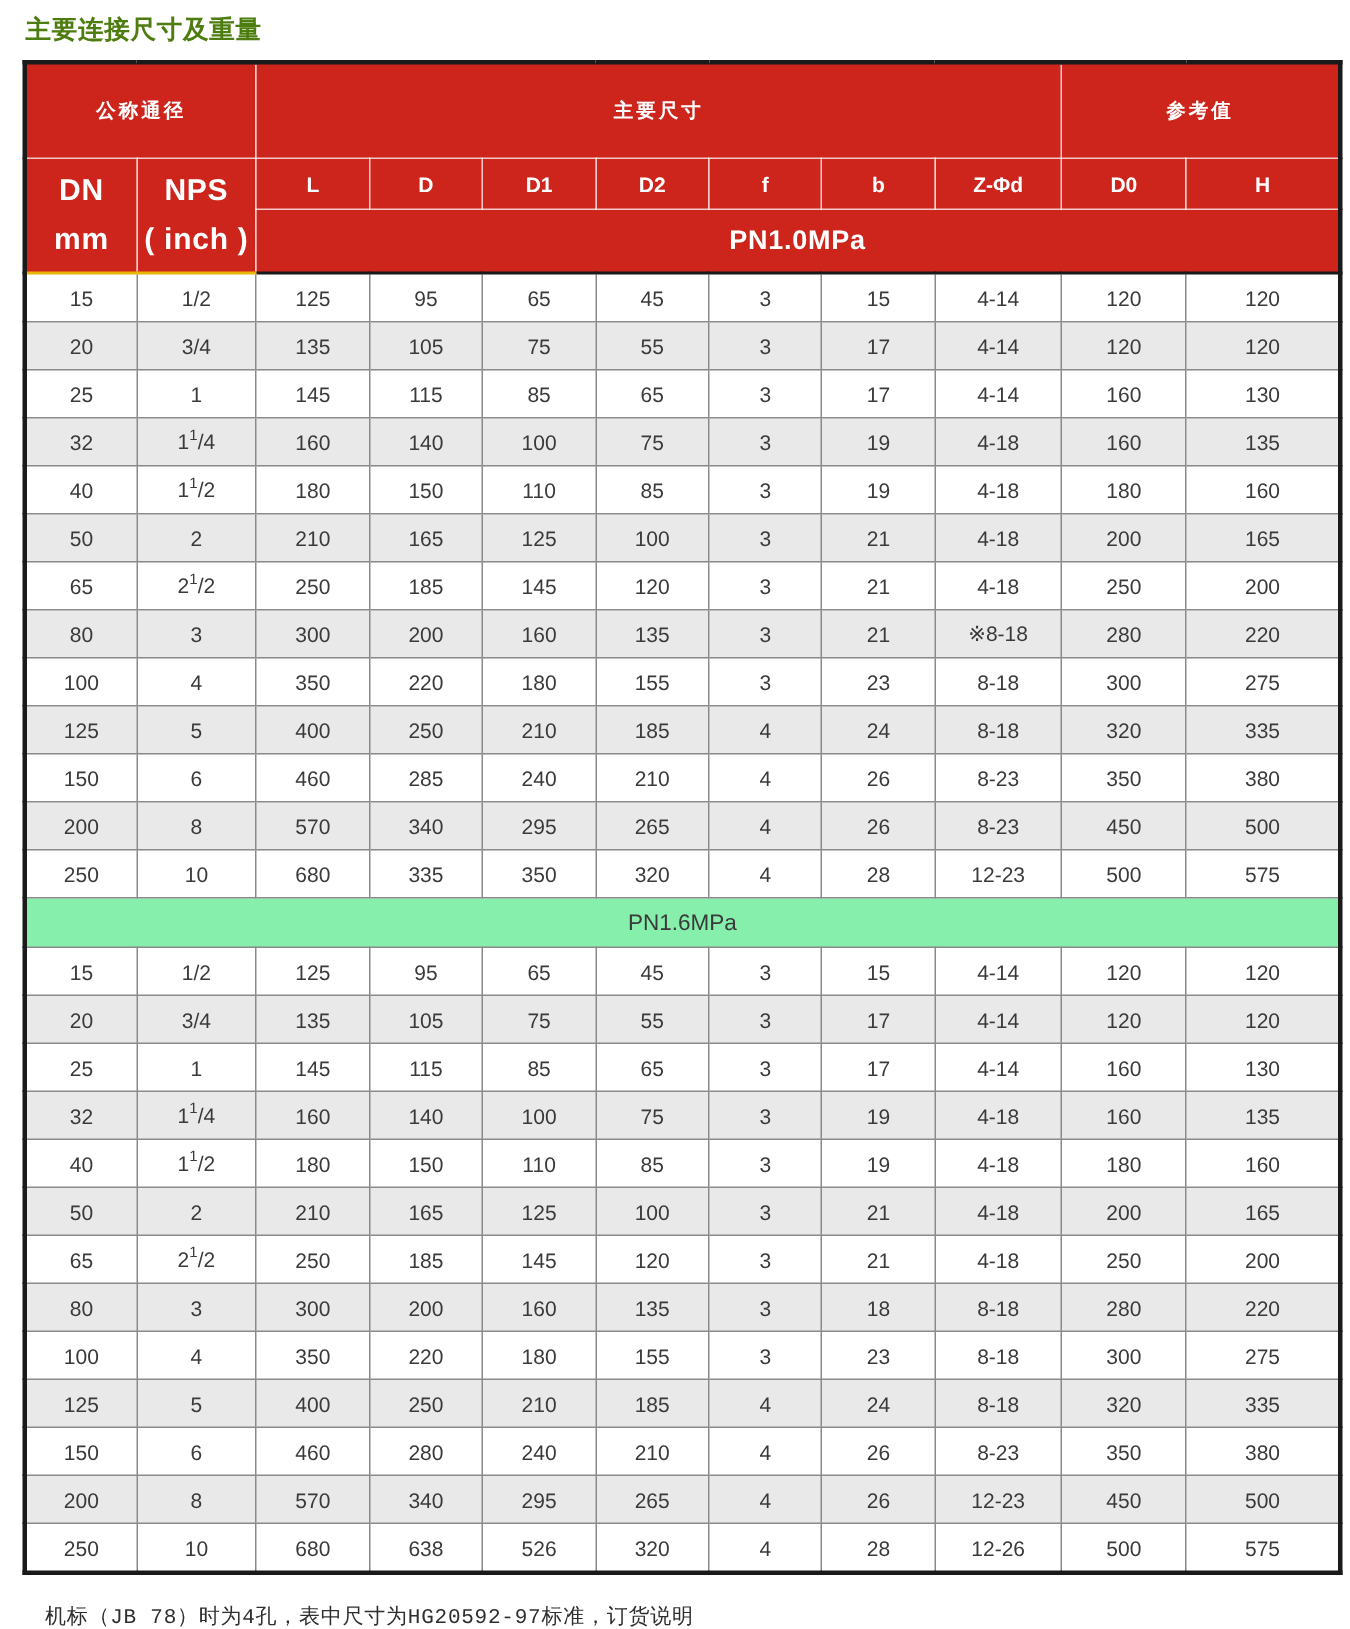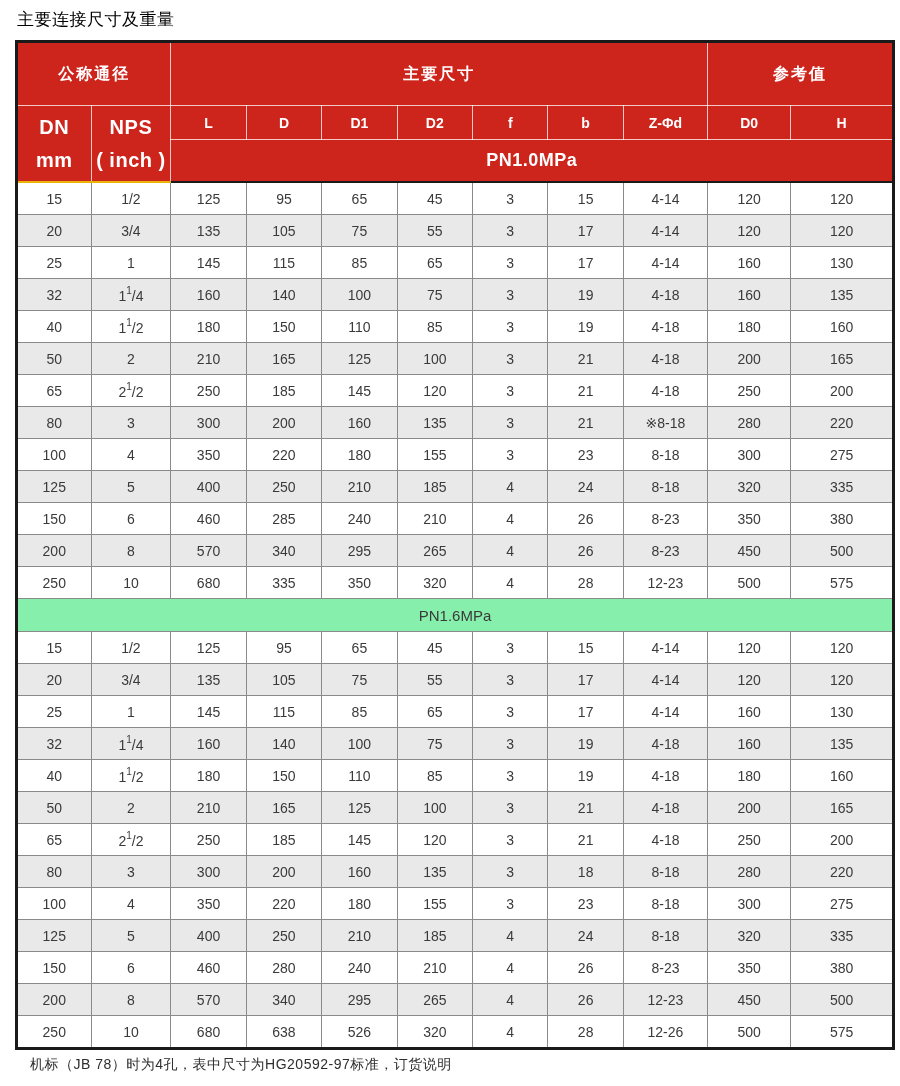--- a/index.html
+++ b/index.html
@@ -1,28 +1,28 @@
 <!DOCTYPE html>
 <html><head>
 <meta charset="utf-8">
 <style>
   html,body{margin:0;padding:0;}
   body{width:900px;height:1086px;background:#ffffff;font-family:"Liberation Sans","DejaVu Sans",sans-serif;}
-  .title{font-size:17px;font-weight:normal;color:#000000;margin:0;padding:8px 0 9px 17px;letter-spacing:.5px;}
+  .title{font-size:17px;font-weight:bold;color:#4d7c0f;margin:0;padding:8px 0 9px 17px;letter-spacing:.5px;}
   table.spec{border-collapse:collapse;table-layout:fixed;width:880px;margin-left:15px;border:3px solid #1a1a1a;}
   th{background:#cd241c;color:#ffffff;font-weight:bold;border:1px solid rgba(255,255,255,.75);padding:0;}
-  th.group{height:62px;font-size:16px;letter-spacing:2px;margin-left:16px;}
+  th.group{height:62px;font-size:13px;letter-spacing:2px;margin-left:16px;}
   th.side{font-size:20px;line-height:1.65;letter-spacing:.5px;border-bottom:2px solid #eab308;}
   th.lab{height:33px;font-size:14px;}
   th.band{height:41px;font-size:18px;letter-spacing:.5px;border-bottom:2px solid #1a1a1a;}
   td{border:1px solid #8a8a8a;text-align:center;height:31px;font-size:14px;color:#3a3a3a;background:#fff;padding:0;}
   tr.alt td{background:#e9e9e9;}
   td.bandrow{background:#86efac;height:32px;font-size:15px;color:#3a3a3a;}
   td sup{font-size:10px;position:relative;top:-1px;}
-  .footnote{font-size:14px;color:#2e2e2e;margin:6px 0 0 30px;letter-spacing:.5px;}
+  .footnote{font-size:14px;color:#2e2e2e;margin:19px 0 0 30px;letter-spacing:.5px;font-family:Liberation Mono, monospace;}
 </style>
 </head>
 <body>
 
 <div class="page">
   <div class="title">主要连接尺寸及重量</div>
 
   <table class="spec">
     <colgroup>
       <col style="width:8.5%">

